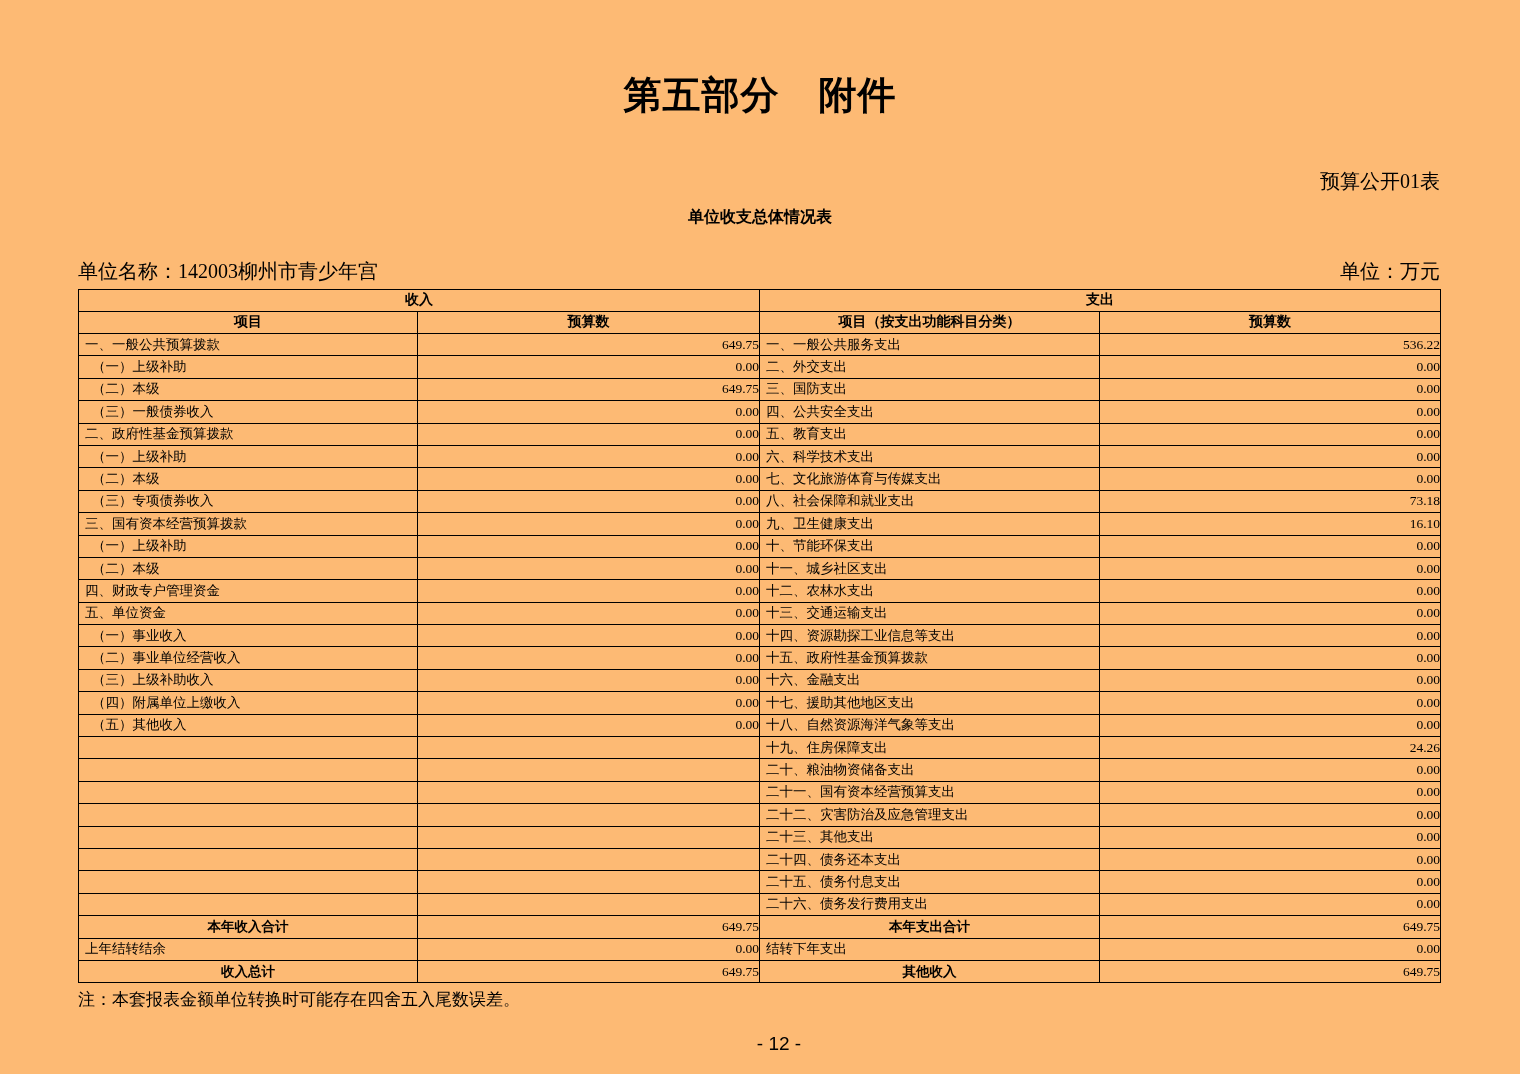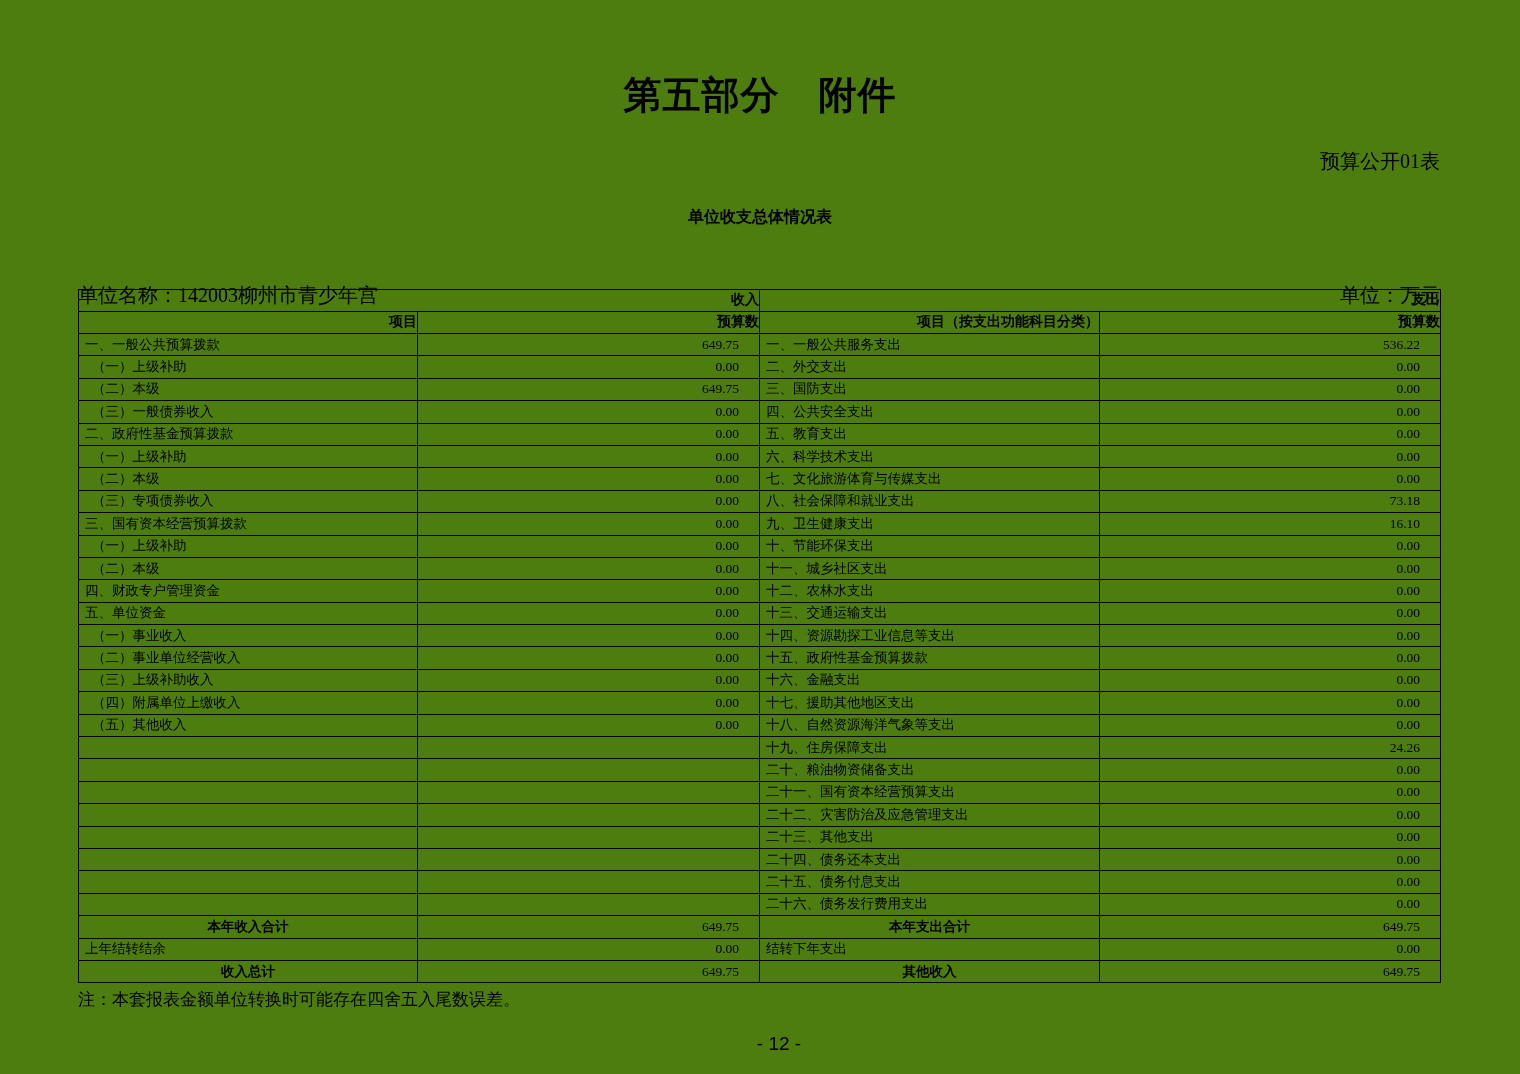--- a/index.html
+++ b/index.html
@@ -1,56 +1,56 @@
 <!DOCTYPE html>
 <html><head>
 <meta charset="utf-8">
 <style>
   * { margin:0; padding:0; box-sizing:border-box; }
   html,body { background:#ffffff; }
   #page {
-    position:relative; width:1520px; height:1074px; background:#4d7c0f;
+    position:relative; width:1520px; height:1074px; background:#fdba74;
     color:#000; font-family:"Liberation Serif","DejaVu Serif",serif;
     overflow:hidden;
   }
   .section-title {
     position:absolute; top:70px; left:0; width:100%;
     text-align:center; font-family:"Liberation Sans","DejaVu Sans",sans-serif;
     font-weight:bold; font-size:38px; letter-spacing:1px;
   }
   .form-code {
-    position:absolute; top:148px; right:80px;
+    position:absolute; top:168px; right:80px;
     font-size:20px;
   }
   .table-title {
     position:absolute; top:207px; left:0; width:100%;
     text-align:center; font-weight:bold; font-size:16px;
   }
   .meta-row {
     position:absolute; top:258px; left:78px; width:1362px;
-    display:flex; justify-content:space-between; font-size:20px;margin-top:24px;
+    display:flex; justify-content:space-between; font-size:20px;
   }
   #budget-table {
     position:absolute; top:289px; left:78px;
     border-collapse:collapse; table-layout:fixed; width:1362px;
     font-size:13.5px;
   }
   #budget-table td, #budget-table th {
     border:1px solid #000; overflow:hidden; white-space:nowrap;
     vertical-align:middle; line-height:1.05; padding:0;
     font-weight:normal;
   }
   #budget-table tr { height:22.4px; }
   #budget-table tr.hdr { height:22px; }
   #budget-table .section-hdr, #budget-table .col-hdr {
-    text-align:right; font-weight:bold; font-size:14px;
+    text-align:center; font-weight:bold; font-size:14px;
   }
   #budget-table td.item { text-align:left; padding-left:6px; }
   #budget-table td.item.sub { padding-left:13px; }
-  #budget-table td.val { text-align:right; padding-right:20px; }
+  #budget-table td.val { text-align:right; padding-right:0; }
   #budget-table td.total { text-align:center; font-weight:bold; }
   .note {
     position:absolute; top:988px; left:78px; font-size:17px;
   }
   .page-number {
     position:absolute; top:1033px; left:0; width:100%;
     text-align:center; font-family:"Liberation Sans","DejaVu Sans",sans-serif;
     font-size:19px;
     margin-left:19px;
   }

